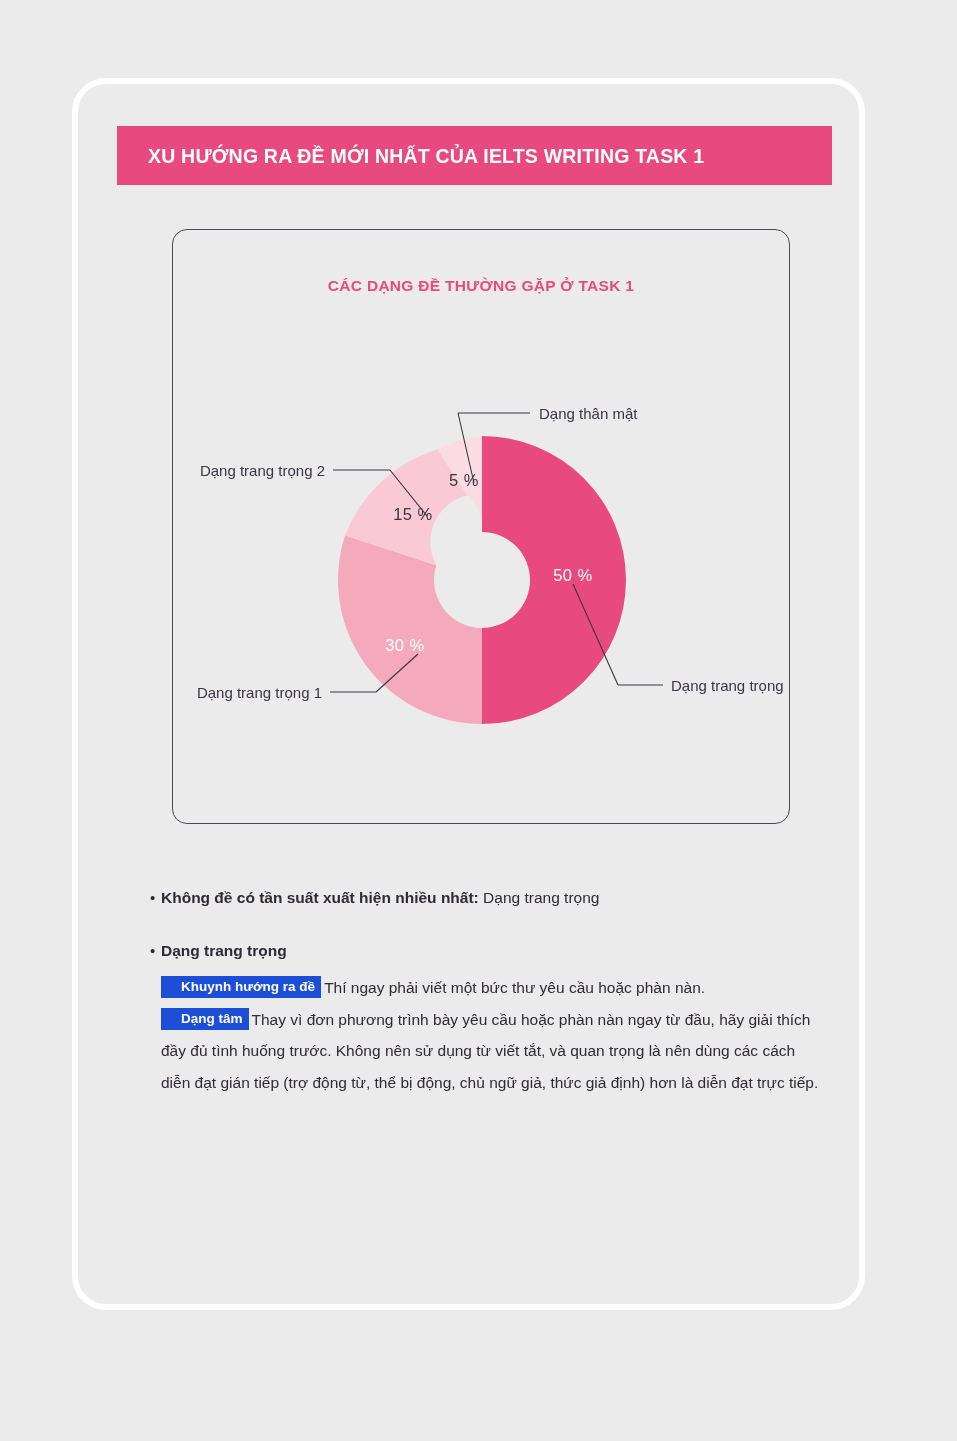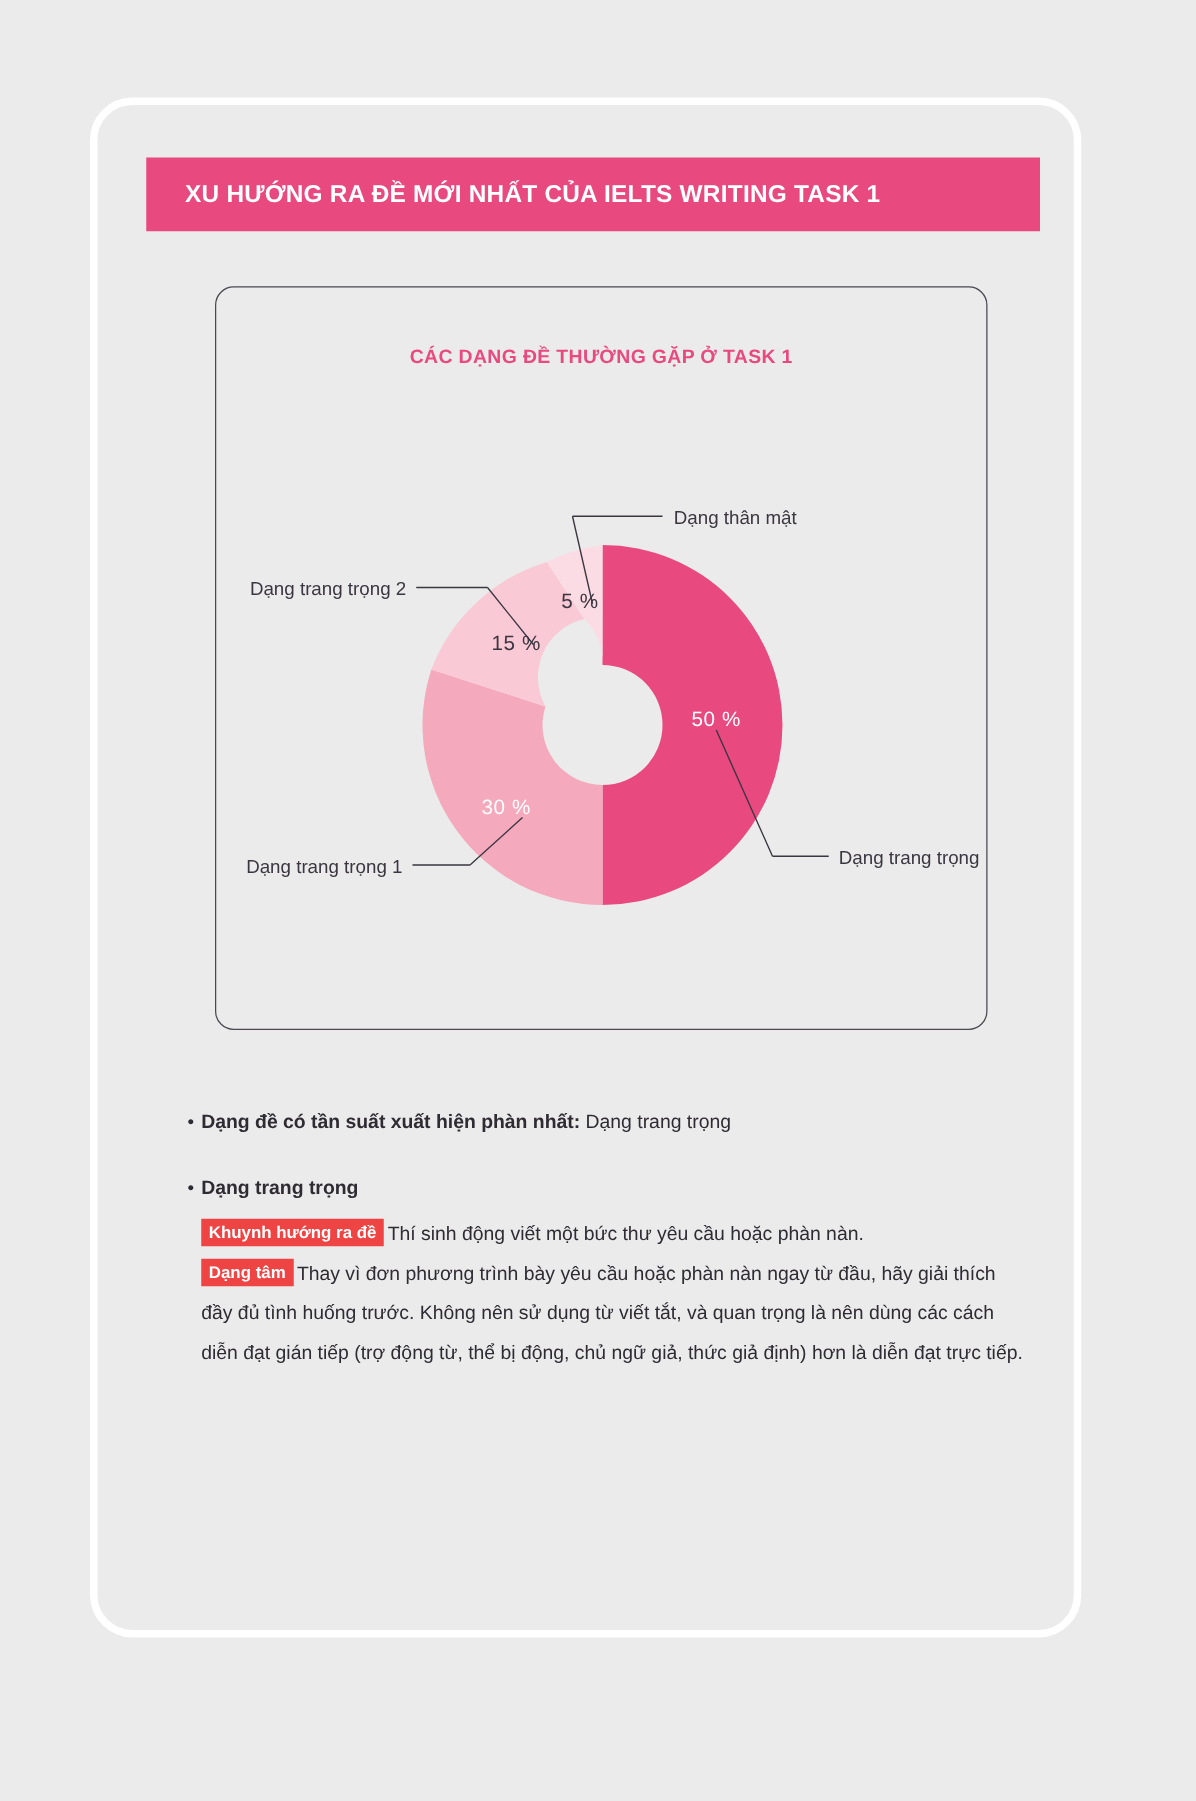--- a/index.html
+++ b/index.html
@@ -138,25 +138,25 @@
     margin-top: 8px;
     margin-left: 11px;
     font-size: 15.5px;
     line-height: 31.5px;
     color: #2f2b33;
     width: 660px;
     text-align: left;
   }
   .tag {
     display: inline-block;
-    background: #ef4444;
+    background: #1d4ed8;
     color: #ffffff;
     font-weight: bold;
     font-size: 13.5px;
-    padding: 2px 6px 3px 6px;
+    padding: 2px 6px 3px 20px;
     line-height: 17px;
     vertical-align: 2px;
     margin-right: 3px;
   }
 </style>
 </head>
 <body>
 
 <div id="page">
 
@@ -204,30 +204,30 @@
         <text class="slice-label on-light" x="291" y="256" text-anchor="middle">5 %</text>
       </svg>
     </div>
   </div>
 
   <div class="notes">
 
     <div class="bullet-row">
       <span class="bullet-dot">•</span>
       <span>
-        <span class="b-strong">Dạng đề có tần suất xuất hiện phàn nhất:</span>
+        <span class="b-strong">Không đề có tần suất xuất hiện nhiều nhất:</span>
         <span class="b-normal">Dạng trang trọng</span>
       </span>
     </div>
 
     <div class="bullet-row second">
       <span class="bullet-dot">•</span>
       <span class="b-strong">Dạng trang trọng</span>
     </div>
 
     <div class="para">
-      <span class="tag">Khuynh hướng ra đề</span><span>Thí sinh động viết một bức thư yêu cầu hoặc phàn nàn.</span>
+      <span class="tag">Khuynh hướng ra đề</span><span>Thí ngay phải viết một bức thư yêu cầu hoặc phàn nàn.</span>
       <br>
       <span class="tag">Dạng tâm</span><span>Thay vì đơn phương trình bày yêu cầu hoặc phàn nàn ngay từ đầu, hãy giải thích đầy đủ tình huống trước. Không nên sử dụng từ viết tắt, và quan trọng là nên dùng các cách diễn đạt gián tiếp (trợ động từ, thể bị động, chủ ngữ giả, thức giả định) hơn là diễn đạt trực tiếp.</span>
     </div>
   </div>
 
 </div>
 
 </body></html>

